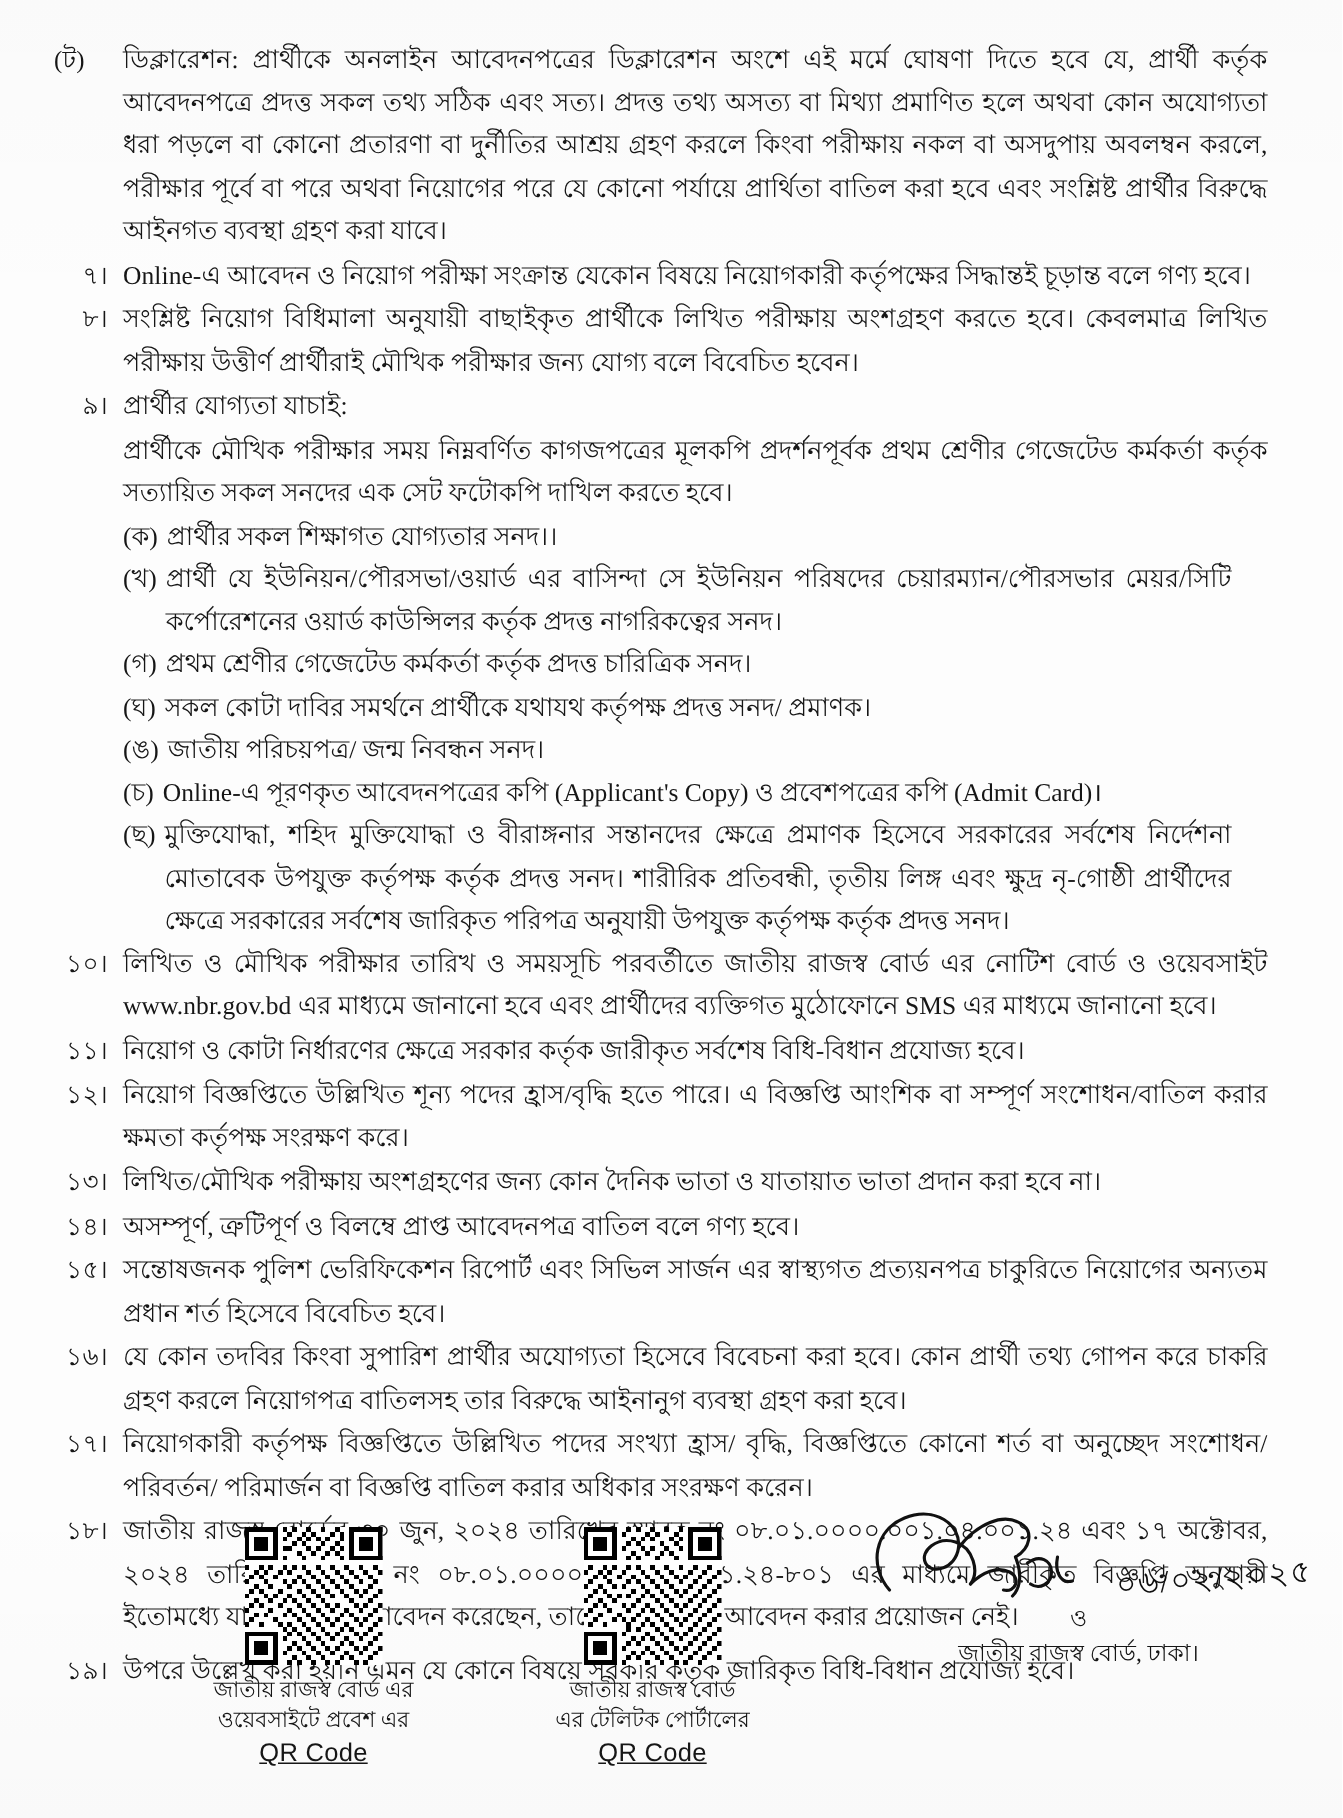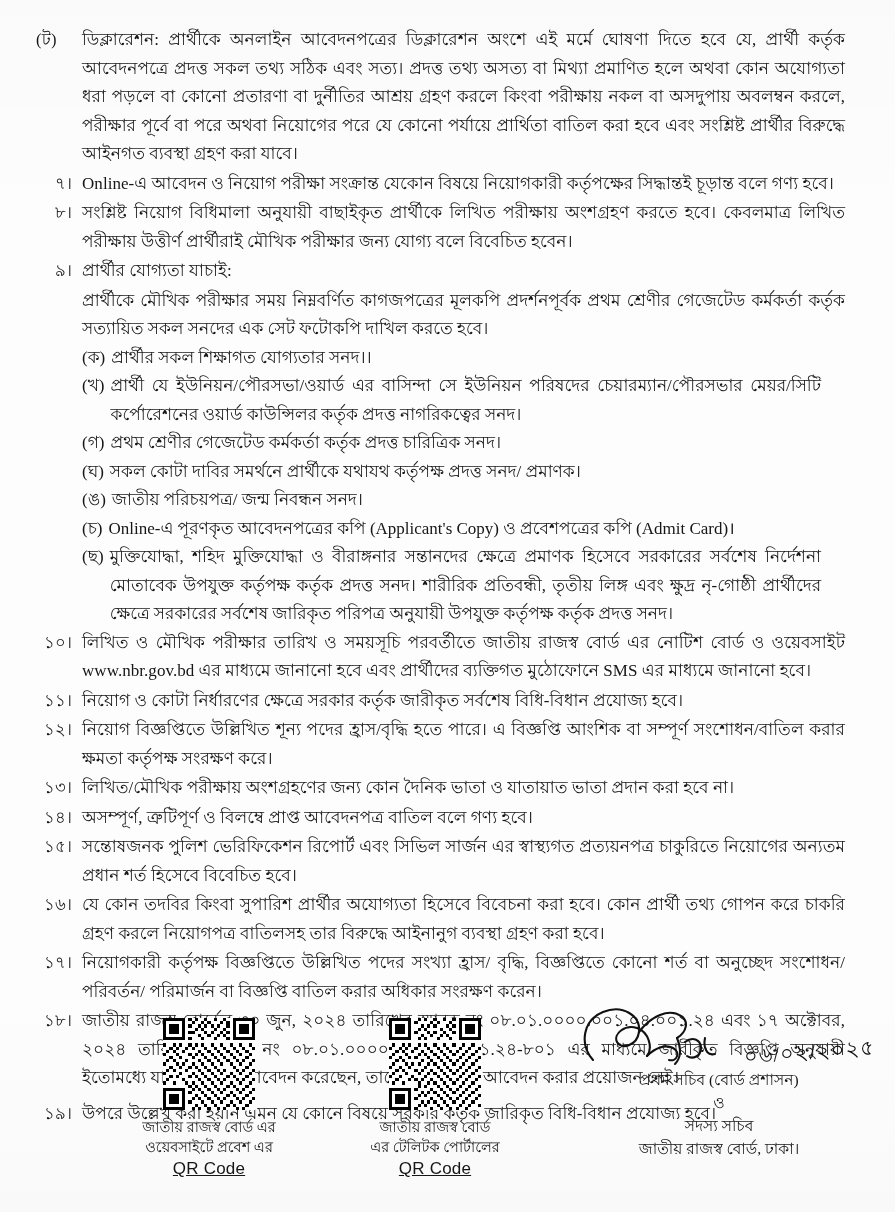--- a/index.html
+++ b/index.html
@@ -737,21 +737,19 @@
             <path d="M16,62 C2,46 6,22 26,14 C46,6 64,18 62,34 C60,48 44,52 40,44 C36,36 48,26 60,30 C72,34 76,50 70,58"></path>
             <path d="M62,34 C74,18 92,10 104,18 C112,23 110,34 100,40"></path>
             <path d="M70,58 C78,50 88,46 96,50 C104,54 100,64 92,62"></path>
             <path d="M100,40 C104,50 104,60 98,66"></path>
             <path d="M108,44 C116,38 124,42 124,50 C124,58 116,62 110,58"></path>
             <path d="M128,40 C126,50 130,58 138,56"></path>
           </g>
         </svg>
       </div>
       <div class="sign-date">০৬/০২/২০২৫</div>
-      <div class="sign-line">প্রথম সচিব (বোর্ড প্রশাসন)</div>
       <div class="sign-line">ও</div>
-      <div class="sign-line">সদস্য সচিব</div>
       <div class="sign-line">জাতীয় রাজস্ব বোর্ড, ঢাকা।</div>
     </div>
 
   </div>
 
 </div>
 
 </body></html>

